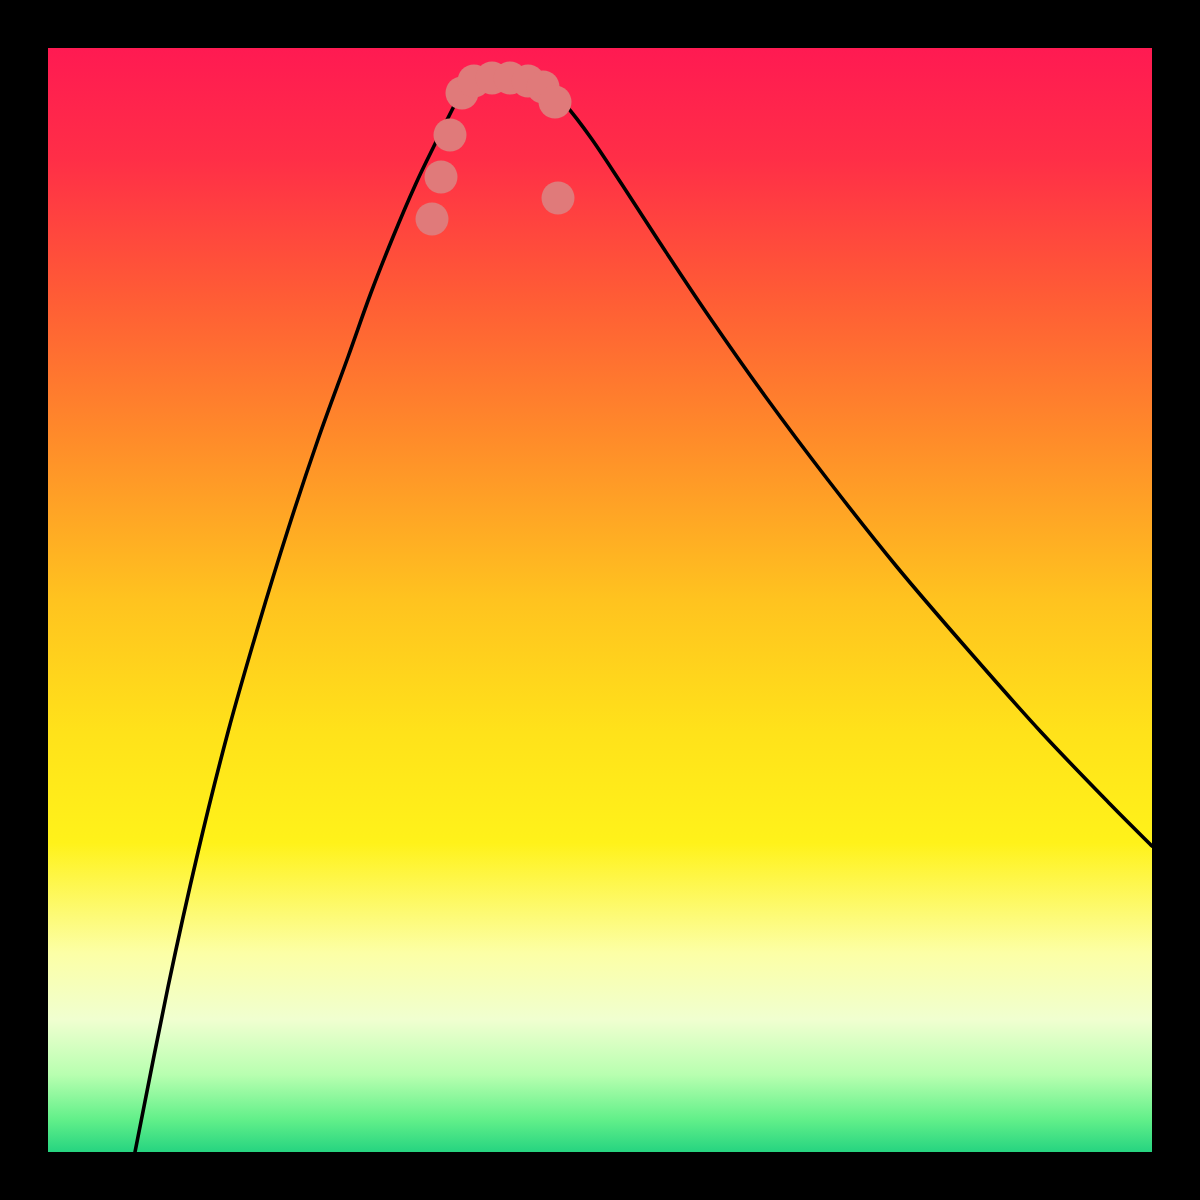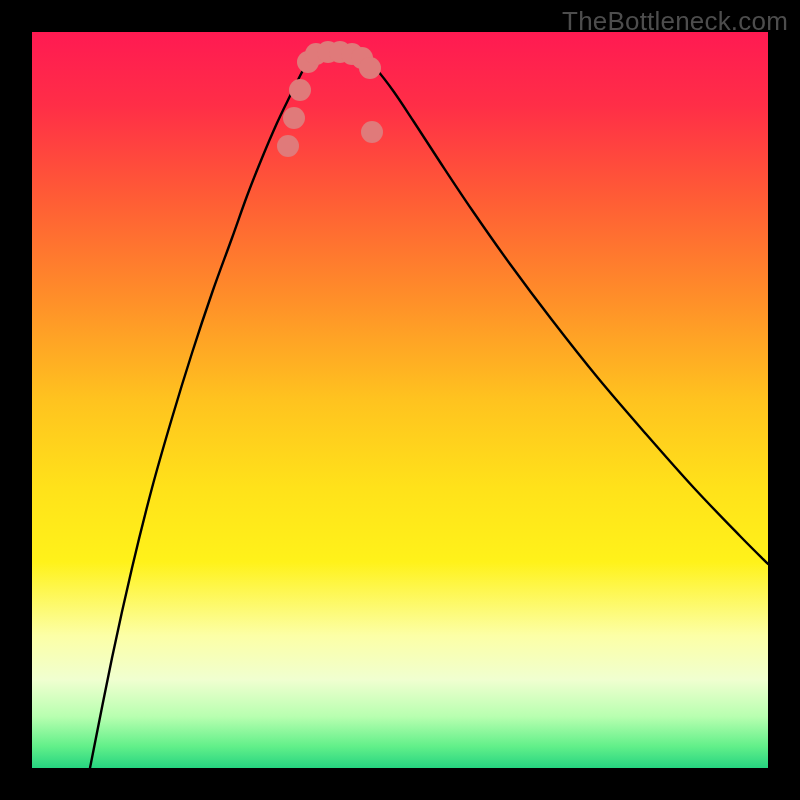--- a/index.html
+++ b/index.html
@@ -33,21 +33,20 @@
     font-size: 26px;
     font-weight: 500;
     letter-spacing: 0.2px;
     user-select: none;
   }
 </style>
 </head>
 <body>
 
 <div class="frame">
-  <div class="watermark">TheBottleneck.com</div>
   <div class="plot-area">
     <svg id="chart-svg" width="736" height="736" viewBox="0 0 736 736" preserveAspectRatio="none">
       <defs>
         <linearGradient id="bg-grad" x1="0" y1="0" x2="0" y2="1">
             <stop offset="0%" stop-color="#ff1a52"></stop>
             <stop offset="10%" stop-color="#ff2e47"></stop>
             <stop offset="22%" stop-color="#ff5a36"></stop>
             <stop offset="35%" stop-color="#ff8a2a"></stop>
             <stop offset="50%" stop-color="#ffc31f"></stop>
             <stop offset="62%" stop-color="#ffe21a"></stop>

